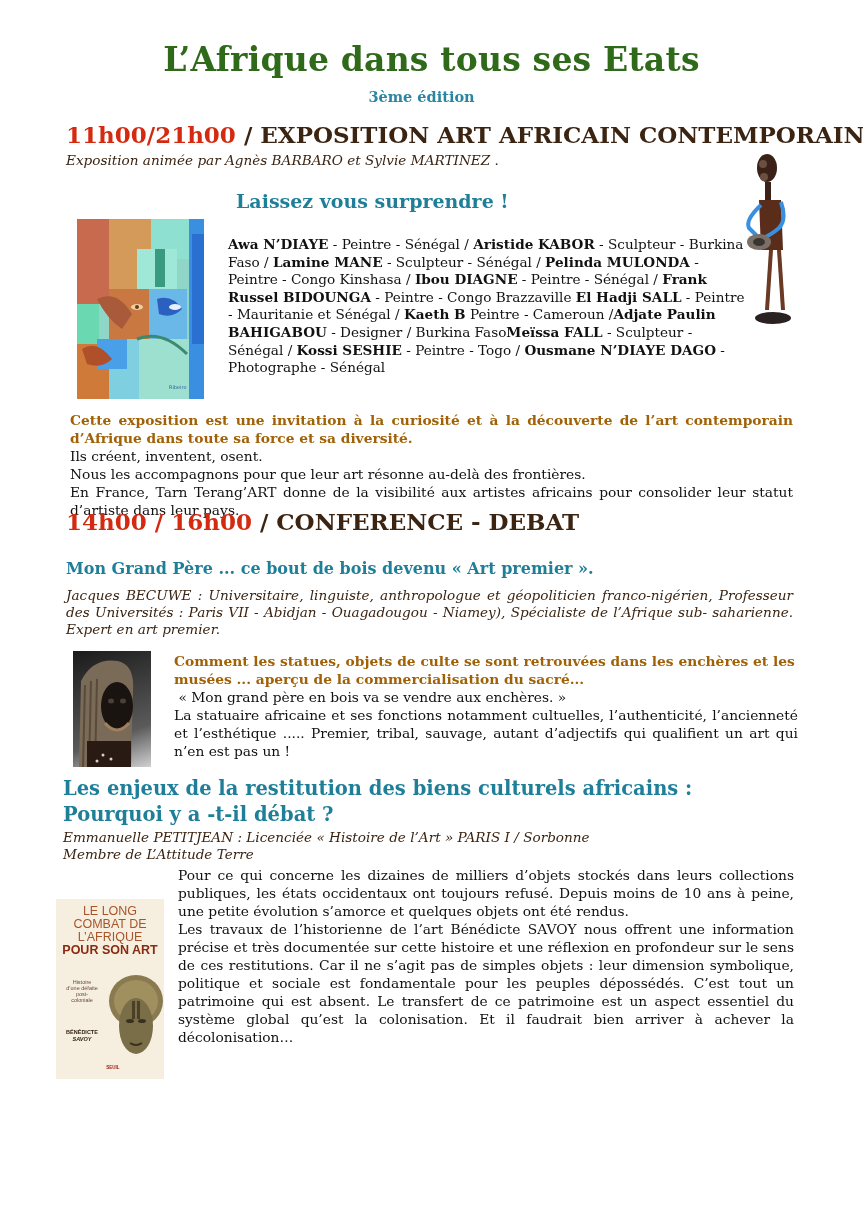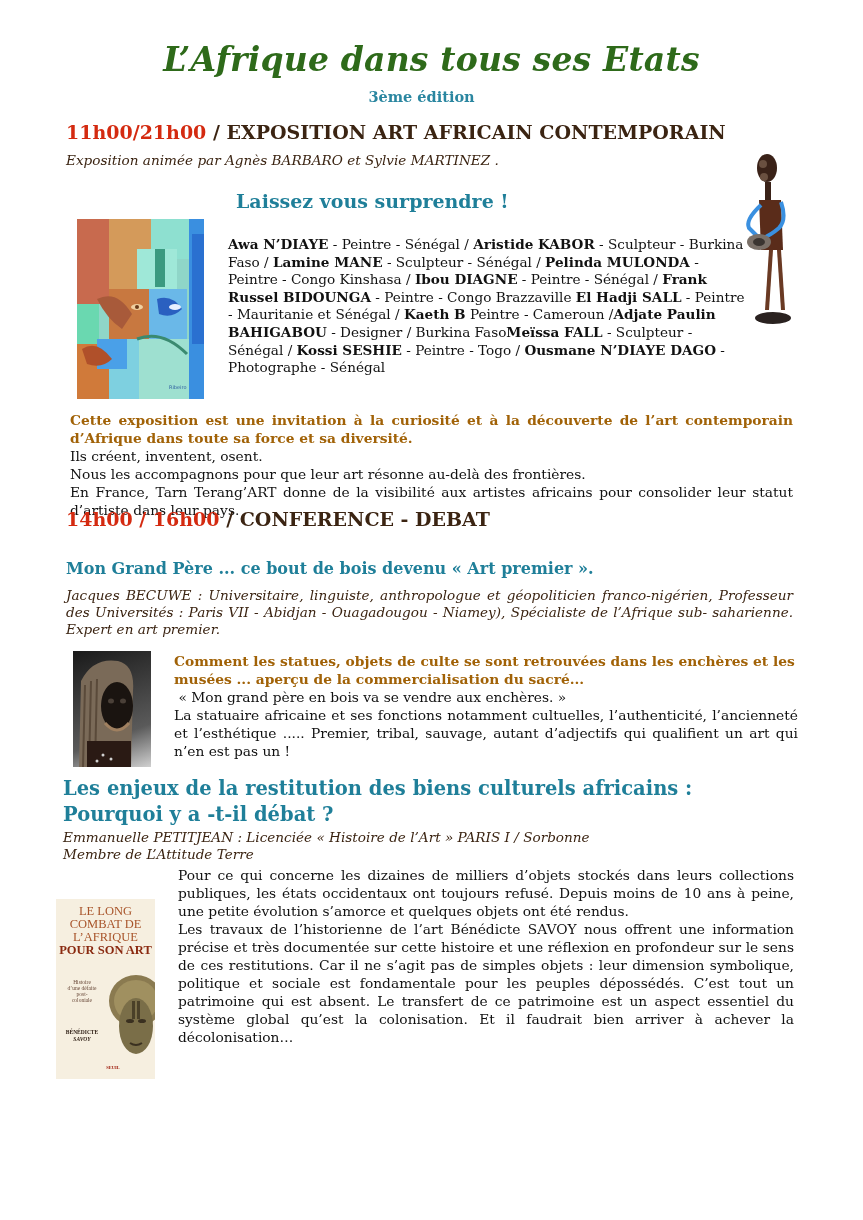--- a/index.html
+++ b/index.html
@@ -1,21 +1,21 @@
 <!DOCTYPE html>
 <html><head>
 <meta charset="utf-8">
 <style>
   html, body { margin:0; padding:0; background:#ffffff; }
   body { width:863px; height:1220px; position:relative; overflow:hidden;
          font-family:"DejaVu Serif","Liberation Serif",serif; color:#111; }
   .abs { position:absolute; }
-  .title { left:0; width:863px; top:40px; text-align:center; font-size:33px; font-weight:bold; color:#2e6a1a; letter-spacing:0.2px;font-style:italic; }
+  .title { left:0; width:863px; top:40px; text-align:center; font-size:33px; font-weight:bold; color:#2e6a1a; letter-spacing:0.2px; }
   .subtitle { left:0; width:843px; top:88px; text-align:center; font-size:14.5px; font-weight:bold; color:#2a86a0; }
-  .sec-head { left:66px; font-size:19px; font-weight:bold; color:#3b2412; white-space:nowrap; }
+  .sec-head { left:66px; font-size:23px; font-weight:bold; color:#3b2412; white-space:nowrap; }
   .sec-head .time { color:#d42a10; }
   .italic-brown { font-style:italic; color:#3b2412; font-size:13.6px; line-height:17px; }
   .teal-head { color:#1f7f99; font-weight:bold; }
   .green-bold { color:#a16207; font-weight:bold; }
   .body-text { font-size:13.8px; line-height:18px; color:#111; }
   .just { text-align:justify; }
   .artists { left:228px; top:236px; width:520px; font-size:13.6px; line-height:17.6px; color:#111; }
   .artists b { font-weight:bold; }
   .img { overflow:hidden; }
   p { margin:0; }
@@ -120,21 +120,21 @@
 
 <div class="abs teal-head" style="left:63px; top:776px; font-size:19.5px; line-height:26px; white-space:nowrap;">
   <div>Les enjeux de la restitution des biens culturels africains :</div>
   <div>Pourquoi y a -t-il débat ?</div>
 </div>
 <div class="abs italic-brown" style="left:63px; top:829px;">
   <div>Emmanuelle PETITJEAN : Licenciée « Histoire de l’Art » PARIS I / Sorbonne</div>
   <div>Membre de L’Attitude Terre</div>
 </div>
 
-<div class="abs img" style="left:56px; top:899px; width:99px; height:180px; background:#f6efe0; font-family:Liberation Serif, serif; text-align:center;">
+<div class="abs img" style="left:56px; top:899px; width:108px; height:180px; background:#f6efe0; font-family:Liberation Sans, sans-serif; text-align:center;">
   <div style="margin-top:6px; color:#a8542a; font-size:12.5px; line-height:13px;">
     <div>LE LONG</div>
     <div>COMBAT DE</div>
     <div>L’AFRIQUE</div>
     <div style="font-weight:bold; color:#8a2a10;">POUR SON ART</div>
   </div>
   <div style="position:absolute; left:2px; top:80px; width:48px; font-size:5.5px; line-height:6px; color:#6a4a3a;">
     <div>Histoire</div>
     <div>d’une défaite</div>
     <div>post-</div>

